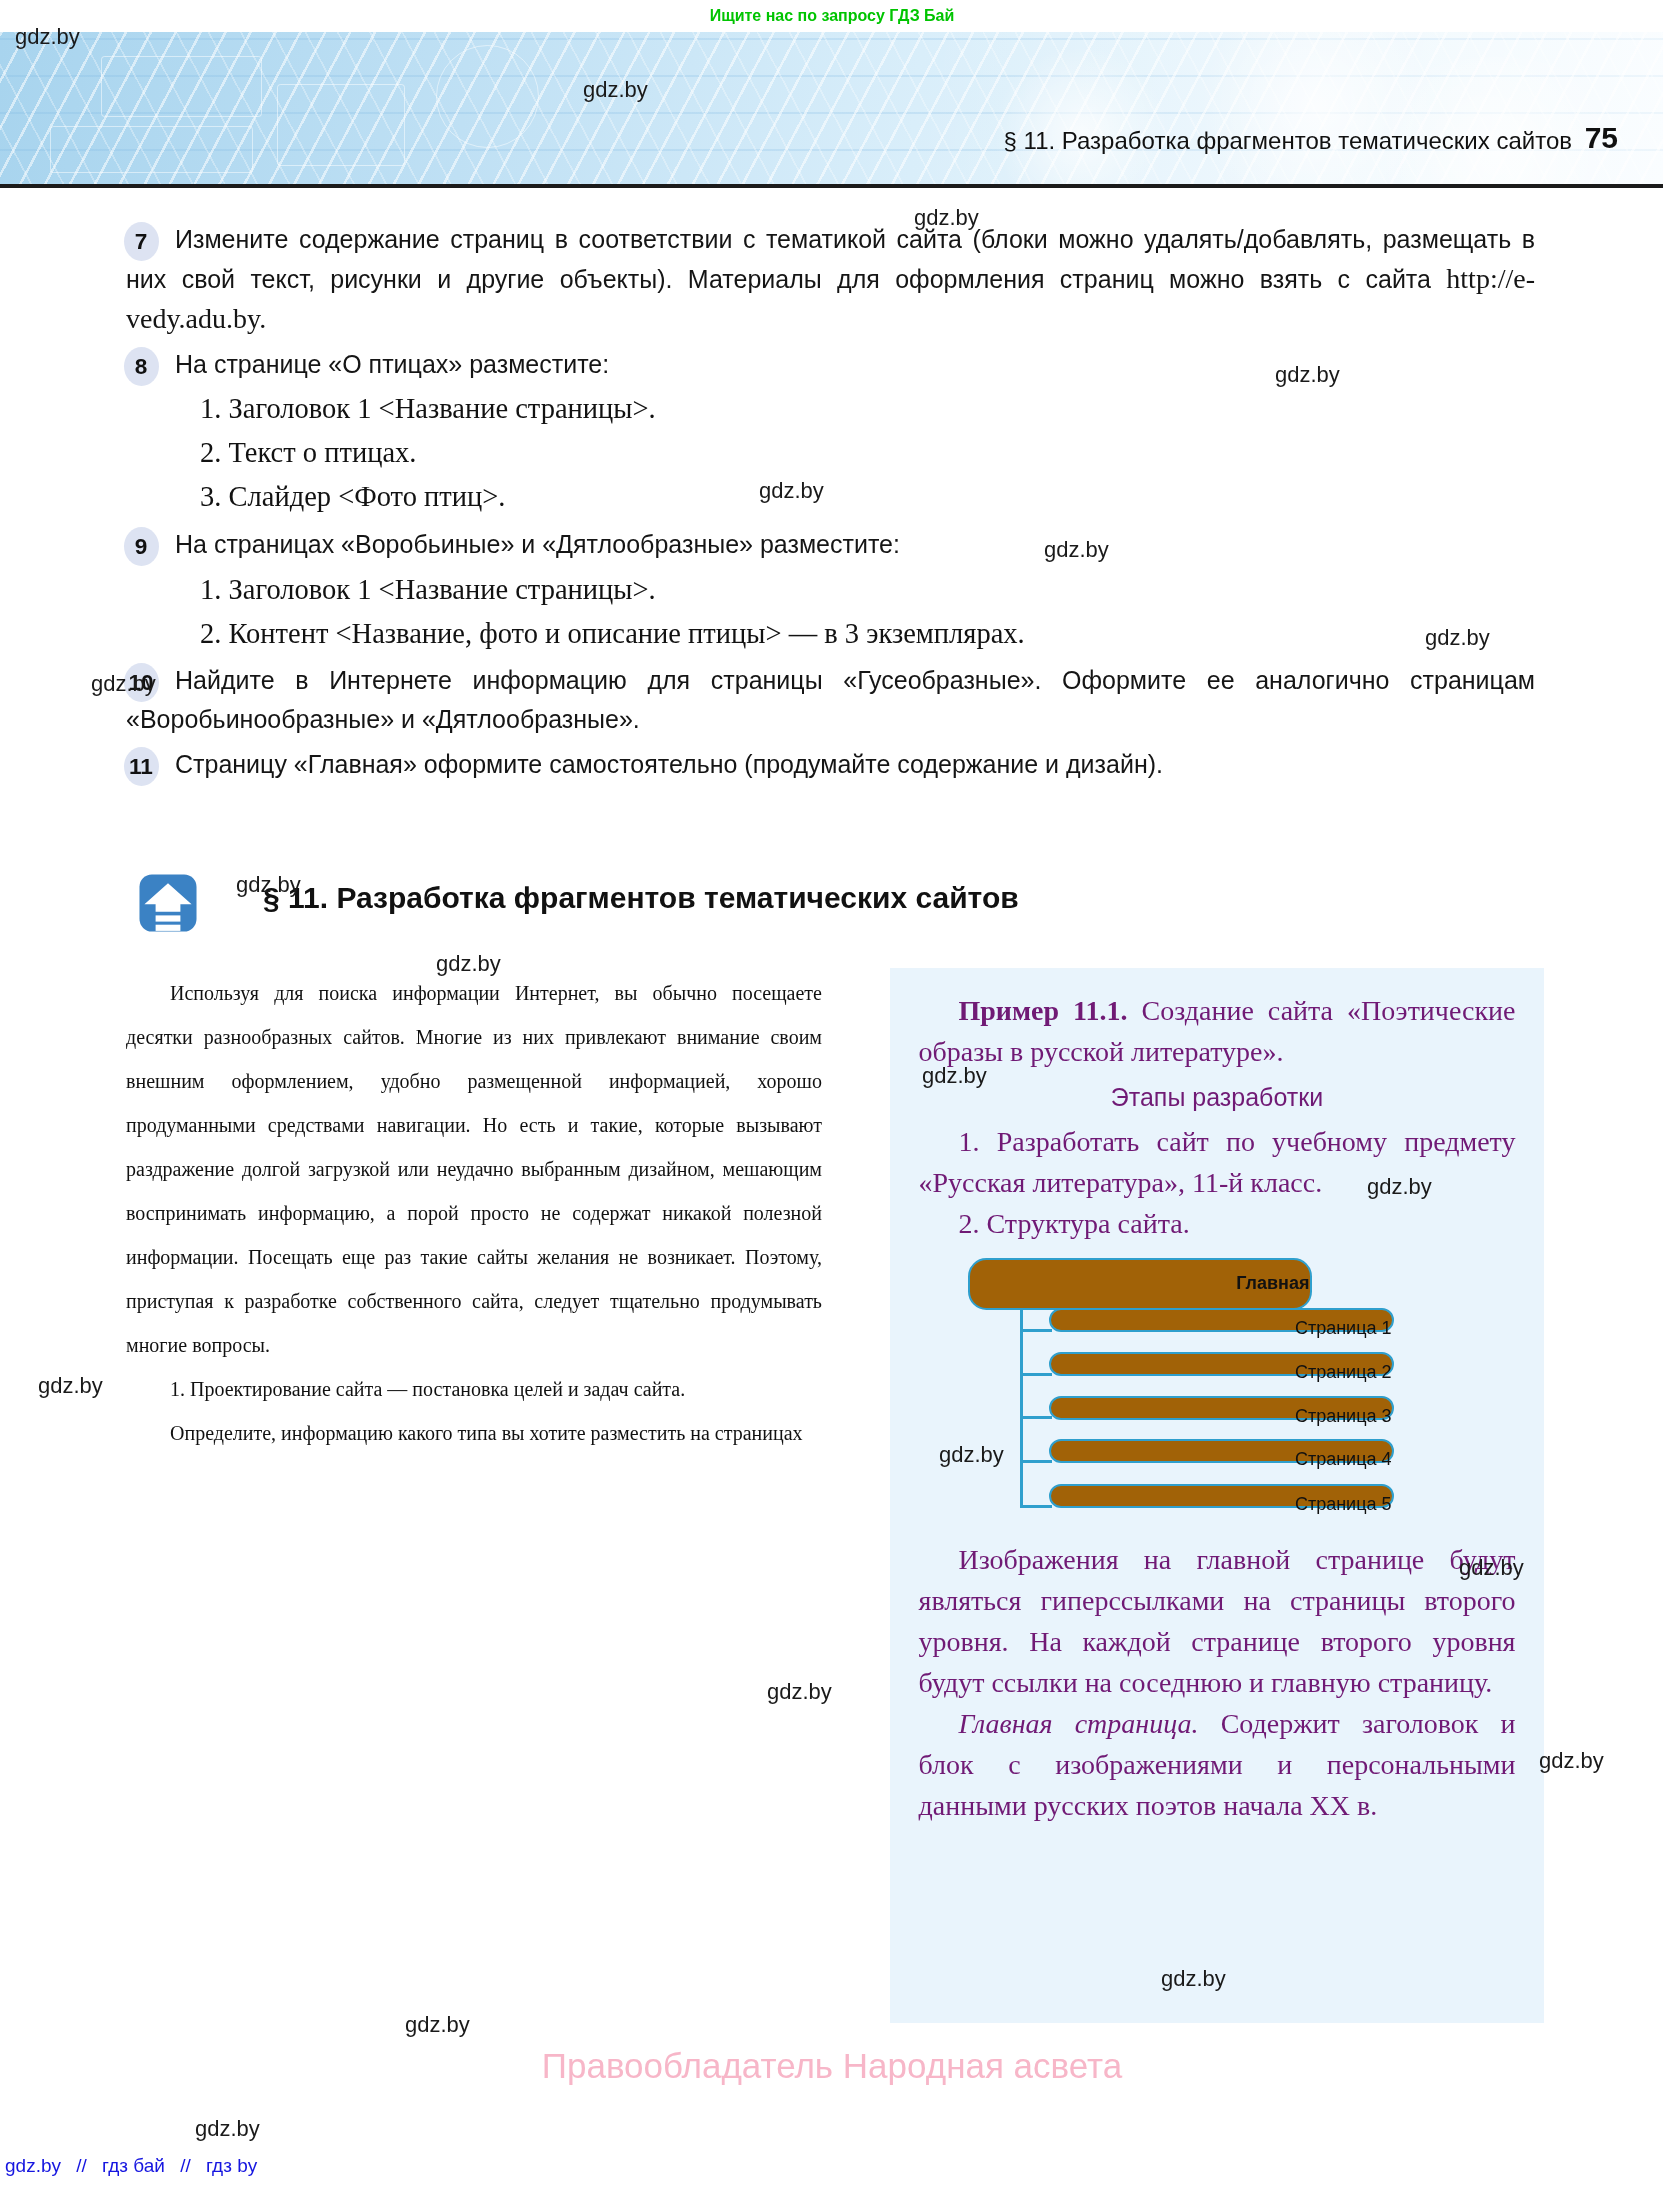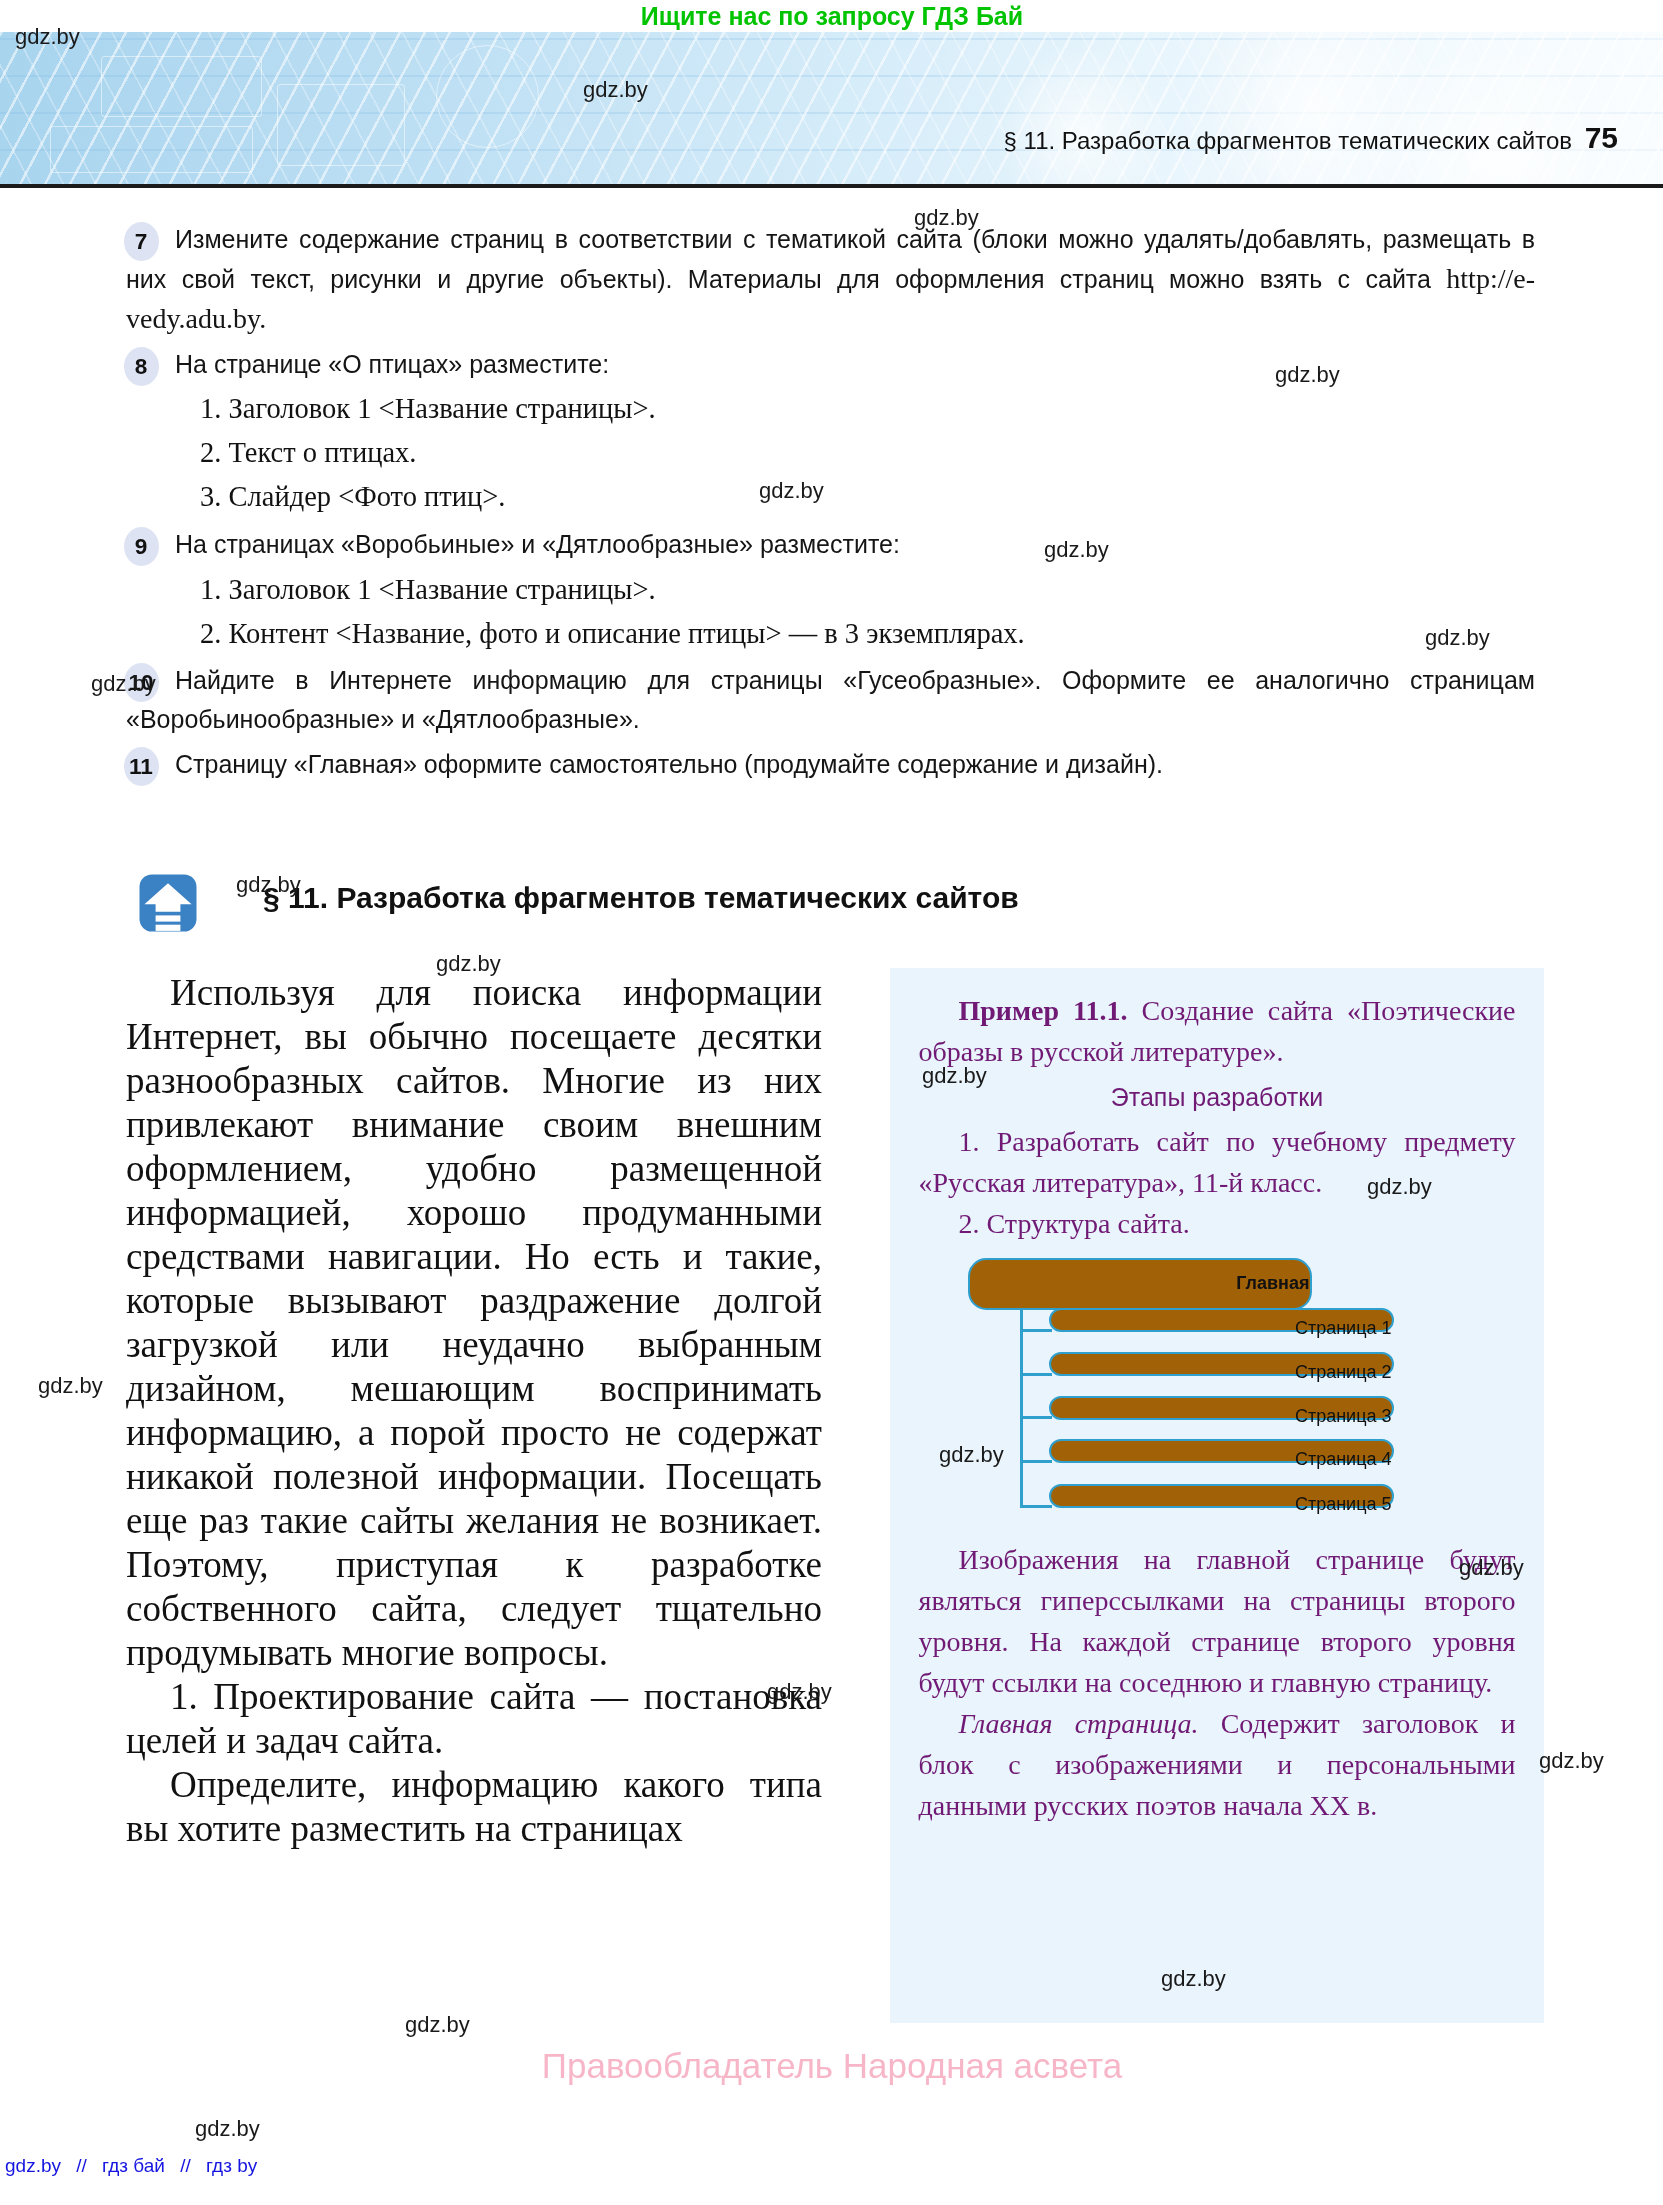--- a/index.html
+++ b/index.html
@@ -19,21 +19,21 @@
   .promo-strip {
     position: absolute;
     left: 0; top: 0;
     width: 1664px;
     height: 32px;
     text-align: center;
     line-height: 32px;
   }
   .promo-text {
     font-family: "Liberation Sans", sans-serif;
-    font-size: 25px;
+    font-size: 16px;
     font-weight: bold;
     color: #00c400;
     letter-spacing: 0px;
   }
 
   
   .header-band {
     position: absolute;
     left: 0; top: 32px;
     width: 1664px;
@@ -179,21 +179,21 @@
     white-space: nowrap;
   }
 
   
   .col-left {
     position: absolute;
     left: 126px;
     top: 971px;
     width: 696px;
     font-family: "Liberation Serif", serif;
-    font-size: 37px;
+    font-size: 20px;
     line-height: 44px;
     color: #111111;
     text-align: justify;
   }
   .col-left p { margin: 0; text-indent: 44px; }
 
   .panel {
     position: absolute;
     left: 890px;
     top: 968px;

